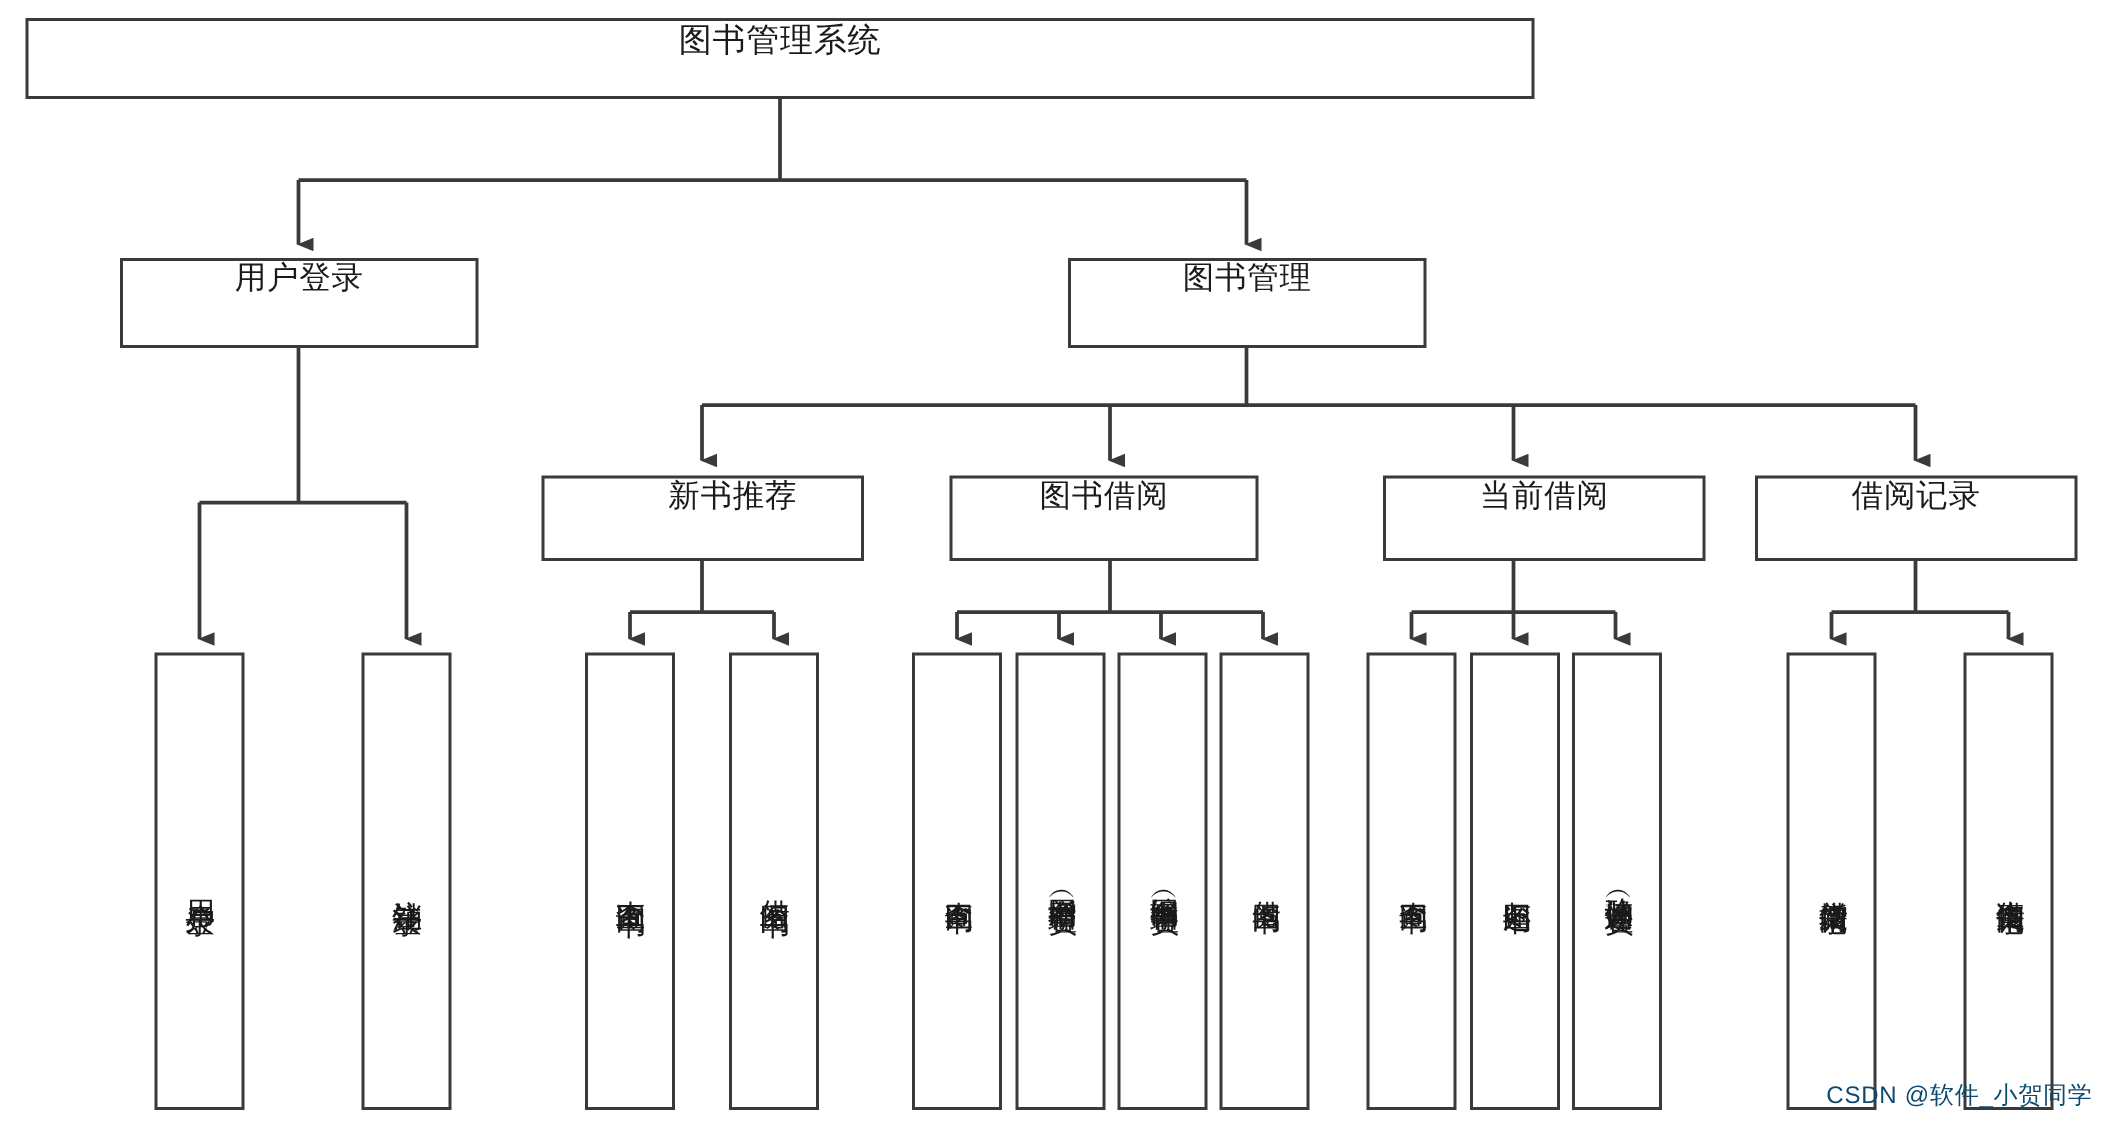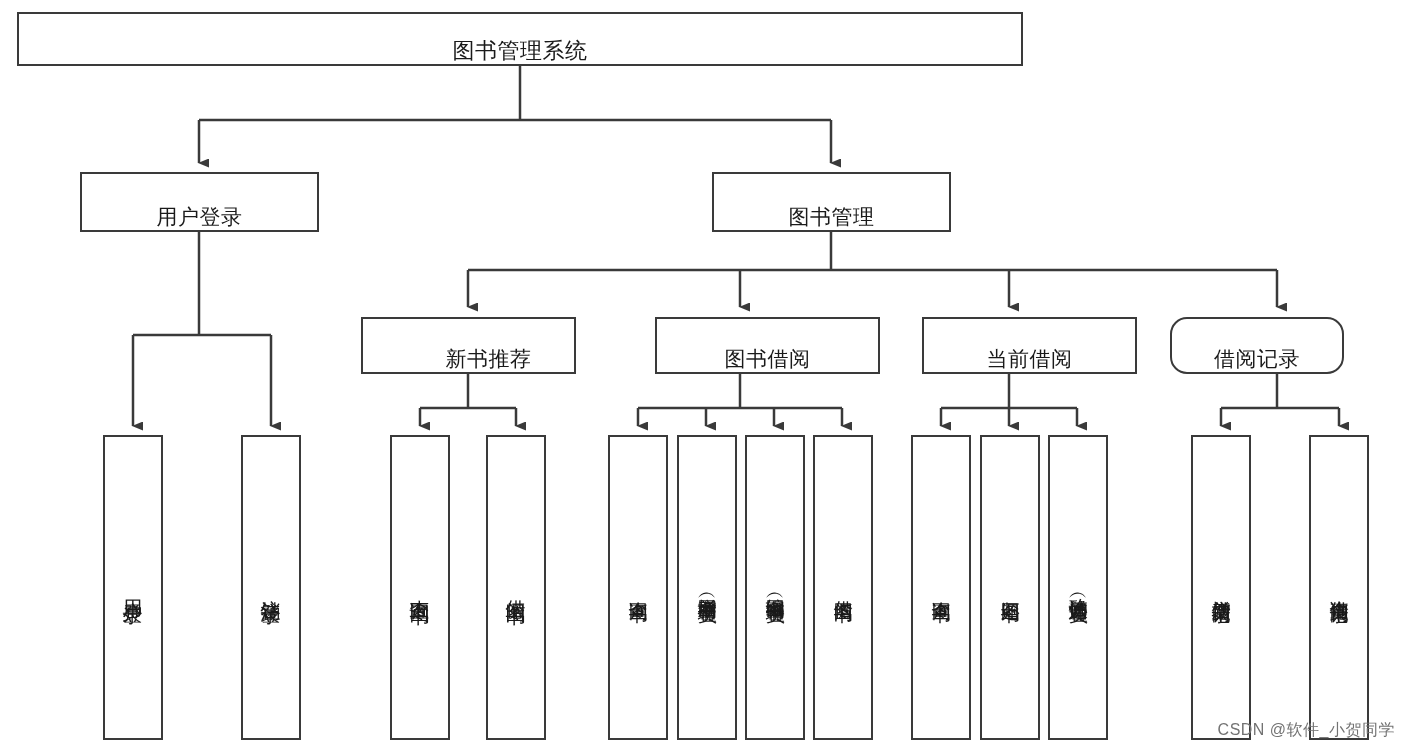--- a/index.html
+++ b/index.html
@@ -27,21 +27,21 @@
     width: 1405px;
     height: 747px;
     pointer-events: none;
   }
   .node {
     position: absolute;
     box-sizing: border-box;
     border: 2px solid #3a3a3a;
     background: #ffffff;
     display: flex;
-    align-items: flex-end;
+    align-items: flex-start;
     justify-content: center;
     color: #1a1a1a;
   }
   .node .label {
     display: block;
     text-align: center;
     line-height: 1.18;
     letter-spacing: 0.5px;
   }
   
@@ -67,21 +67,21 @@
   }
   .node.vert.narrow .label {
     font-size: 19px;
     letter-spacing: 1px;
   }
   #watermark {
     position: absolute;
     right: 10px;
     bottom: 6px;
     font-size: 16px;
-    color: #737373;
+    color: #0c4a6e;
     white-space: nowrap;
     letter-spacing: 0.5px;
   }
 </style>
 </head>
 <body>
 
 <div id="diagram-root">
 
   <svg id="edge-layer" viewBox="0 0 1405 747" width="1405" height="747">
@@ -141,27 +141,27 @@
   <div class="node horiz" style="left:80px; top:172px; width:239px; height:60px;">
     <span class="label">用户登录</span>
   </div>
   <div class="node horiz" style="left:712px; top:172px; width:239px; height:60px;">
     <span class="label">图书管理</span>
   </div>
 
   <div class="node horiz" style="left:361px; top:317px; width:215px; height:57px;padding-left:40px;">
     <span class="label">新书推荐</span>
   </div>
-  <div class="node horiz" style="left:633px; top:317px; width:225px; height:57px;margin-left:22px;">
+  <div class="node horiz" style="left:633px; top:317px; width:206px; height:57px;">
     <span class="label">图书借阅</span>
   </div>
   <div class="node horiz" style="left:902px; top:317px; width:215px; height:57px;margin-left:20px;">
     <span class="label">当前借阅</span>
   </div>
-  <div class="node horiz" style="left:1170px; top:317px; width:174px; height:57px;border-radius:17px;">
+  <div class="node horiz" style="left:1170px; top:317px; width:215px; height:57px;">
     <span class="label">借阅记录</span>
   </div>
 
   <div class="node vert" style="left:103px; top:435px; width:60px; height:305px;">
     <span class="label">用户登录</span>
   </div>
   <div class="node vert" style="left:241px; top:435px; width:60px; height:305px;">
     <span class="label">注销登录</span>
   </div>
 

